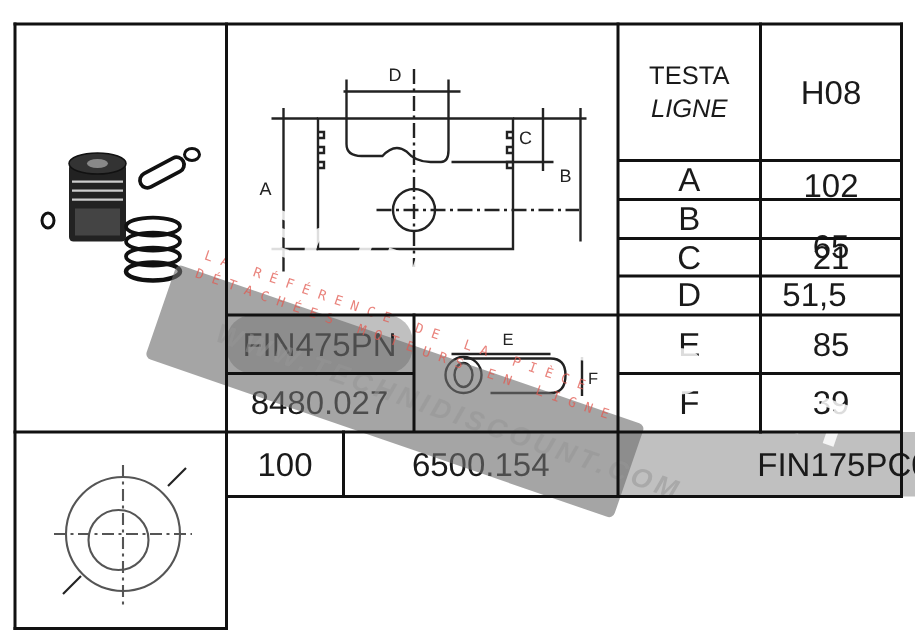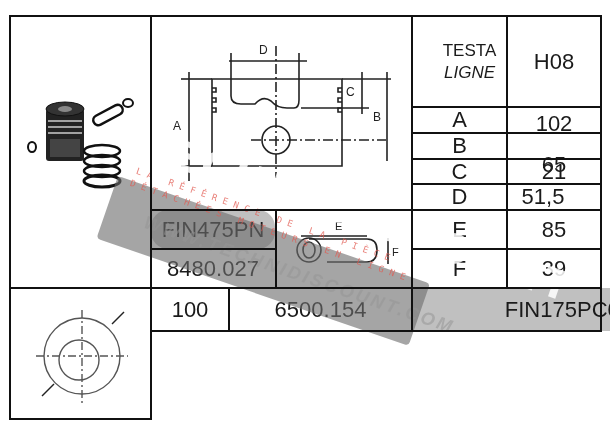--- a/index.html
+++ b/index.html
@@ -105,21 +105,21 @@
   <g stroke="#555" stroke-width="1.4" fill="none">
     <circle cx="68" cy="64" r="38"></circle>
     <circle cx="65" cy="68" r="20"></circle>
     <line x1="22" y1="64" x2="114" y2="64" stroke-dasharray="8,3,2,3"></line>
     <line x1="68" y1="18" x2="68" y2="112" stroke-dasharray="8,3,2,3"></line>
     <line x1="110" y1="20" x2="98" y2="32" stroke="#222"></line>
     <line x1="28" y1="104" x2="40" y2="92" stroke="#222"></line>
   </g>
 </svg>
 
-<div class="cell head-cell" style="left:412px;top:16px;width:95px;height:91px;margin-left:10px;">
+<div class="cell head-cell" style="left:412px;top:16px;width:95px;height:91px;">
   <span>TESTA</span>
   <span class="it">LIGNE</span>
 </div>
 <div class="cell" style="left:507px;top:16px;width:94px;height:91px;">
   <span>H08</span>
 </div>
 
 <div class="cell" style="left:412px;top:107px;width:95px;height:26px;">A</div>
 <div class="cell" style="left:507px;top:111px;width:94px;height:26px;">102</div>
 <div class="cell" style="left:412px;top:133px;width:95px;height:26px;">B</div>

